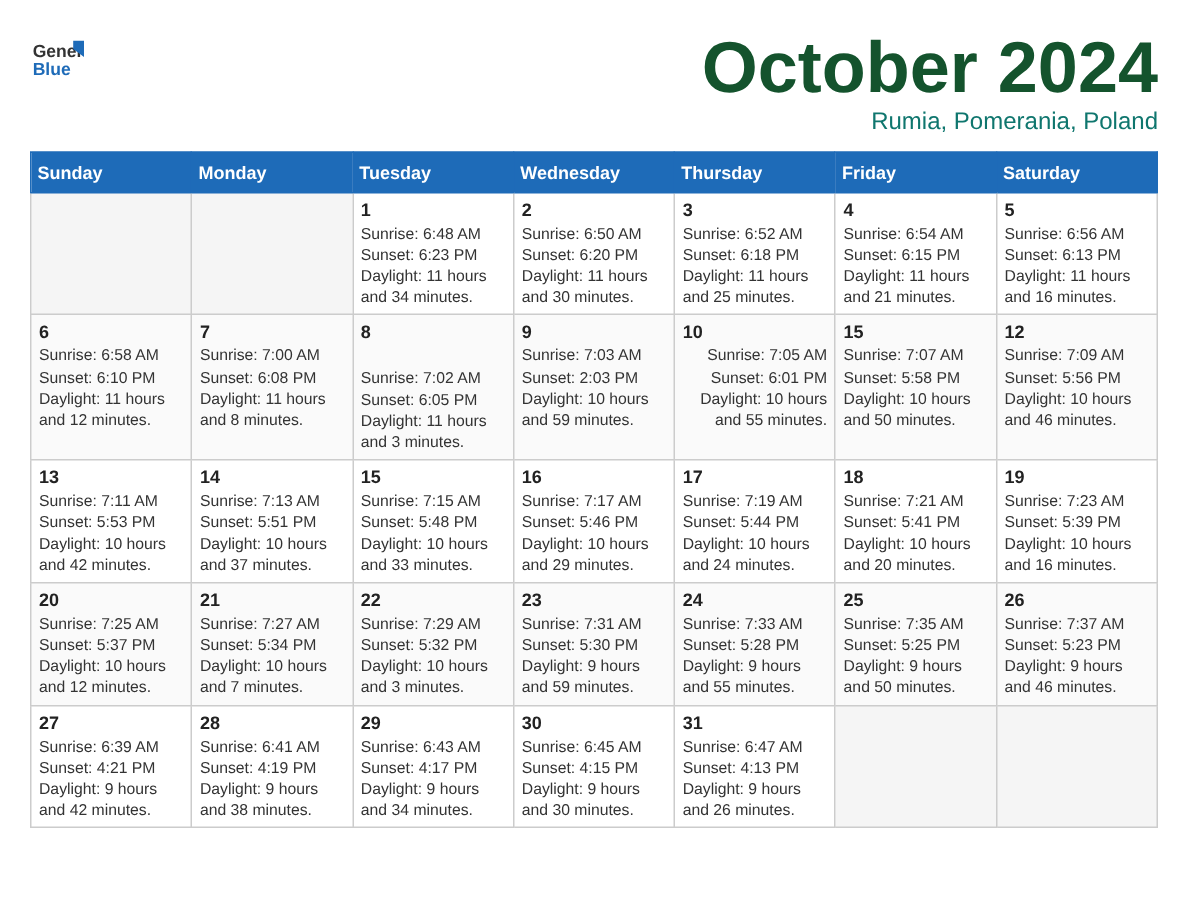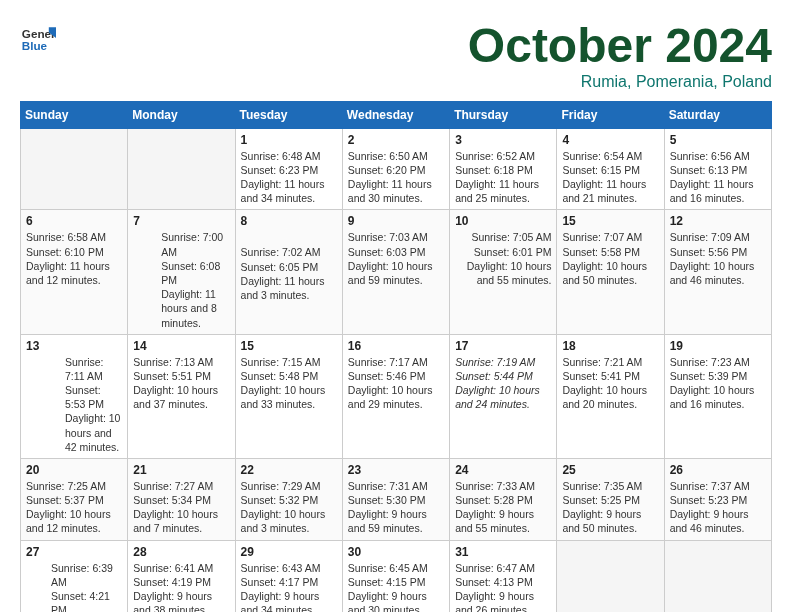--- a/index.html
+++ b/index.html
@@ -148,34 +148,34 @@
       </tr>
       <tr>
         <td>
           <div class="day-num">6</div>
           <div class="day-info" style="white-space: pre-line;">Sunrise: 6:58 AM
 Sunset: 6:10 PM
 Daylight: 11 hours and 12 minutes.</div>
         </td>
         <td>
           <div class="day-num">7</div>
-          <div class="day-info" style="white-space: pre-line; margin-left: 28px;">Sunrise: 7:00 AM
+          <div class="day-info" style="white-space: pre-line;">Sunrise: 7:00 AM
 Sunset: 6:08 PM
 Daylight: 11 hours and 8 minutes.</div>
         </td>
         <td>
           <div class="day-num">8</div>
           <div class="day-info" style="white-space: pre-line; margin-top: 17px;">Sunrise: 7:02 AM
 Sunset: 6:05 PM
 Daylight: 11 hours and 3 minutes.</div>
         </td>
         <td>
           <div class="day-num">9</div>
           <div class="day-info" style="white-space: pre-line;">Sunrise: 7:03 AM
-Sunset: 6:03 PM
+Sunset: 2:03 PM
 Daylight: 10 hours and 59 minutes.</div>
         </td>
         <td>
           <div class="day-num">10</div>
           <div class="day-info" style="white-space: pre-line; text-align: right;">Sunrise: 7:05 AM
 Sunset: 6:01 PM
 Daylight: 10 hours and 55 minutes.</div>
         </td>
         <td>
           <div class="day-num">15</div>
@@ -186,21 +186,21 @@
         <td>
           <div class="day-num">12</div>
           <div class="day-info" style="white-space: pre-line;">Sunrise: 7:09 AM
 Sunset: 5:56 PM
 Daylight: 10 hours and 46 minutes.</div>
         </td>
       </tr>
       <tr>
         <td>
           <div class="day-num">13</div>
-          <div class="day-info" style="white-space: pre-line; margin-left: 39px;">Sunrise: 7:11 AM
+          <div class="day-info" style="white-space: pre-line;">Sunrise: 7:11 AM
 Sunset: 5:53 PM
 Daylight: 10 hours and 42 minutes.</div>
         </td>
         <td>
           <div class="day-num">14</div>
           <div class="day-info" style="white-space: pre-line;">Sunrise: 7:13 AM
 Sunset: 5:51 PM
 Daylight: 10 hours and 37 minutes.</div>
         </td>
         <td>
@@ -210,21 +210,21 @@
 Daylight: 10 hours and 33 minutes.</div>
         </td>
         <td>
           <div class="day-num">16</div>
           <div class="day-info" style="white-space: pre-line;">Sunrise: 7:17 AM
 Sunset: 5:46 PM
 Daylight: 10 hours and 29 minutes.</div>
         </td>
         <td>
           <div class="day-num">17</div>
-          <div class="day-info" style="white-space: pre-line; font-style: italic;">Sunrise: 7:19 AM
+          <div class="day-info" style="white-space: pre-line;">Sunrise: 7:19 AM
 Sunset: 5:44 PM
 Daylight: 10 hours and 24 minutes.</div>
         </td>
         <td>
           <div class="day-num">18</div>
           <div class="day-info" style="white-space: pre-line;">Sunrise: 7:21 AM
 Sunset: 5:41 PM
 Daylight: 10 hours and 20 minutes.</div>
         </td>
         <td>
@@ -274,21 +274,21 @@
         <td>
           <div class="day-num">26</div>
           <div class="day-info" style="white-space: pre-line;">Sunrise: 7:37 AM
 Sunset: 5:23 PM
 Daylight: 9 hours and 46 minutes.</div>
         </td>
       </tr>
       <tr>
         <td>
           <div class="day-num">27</div>
-          <div class="day-info" style="white-space: pre-line; margin-left: 25px;">Sunrise: 6:39 AM
+          <div class="day-info" style="white-space: pre-line;">Sunrise: 6:39 AM
 Sunset: 4:21 PM
 Daylight: 9 hours and 42 minutes.</div>
         </td>
         <td>
           <div class="day-num">28</div>
           <div class="day-info" style="white-space: pre-line;">Sunrise: 6:41 AM
 Sunset: 4:19 PM
 Daylight: 9 hours and 38 minutes.</div>
         </td>
         <td>

